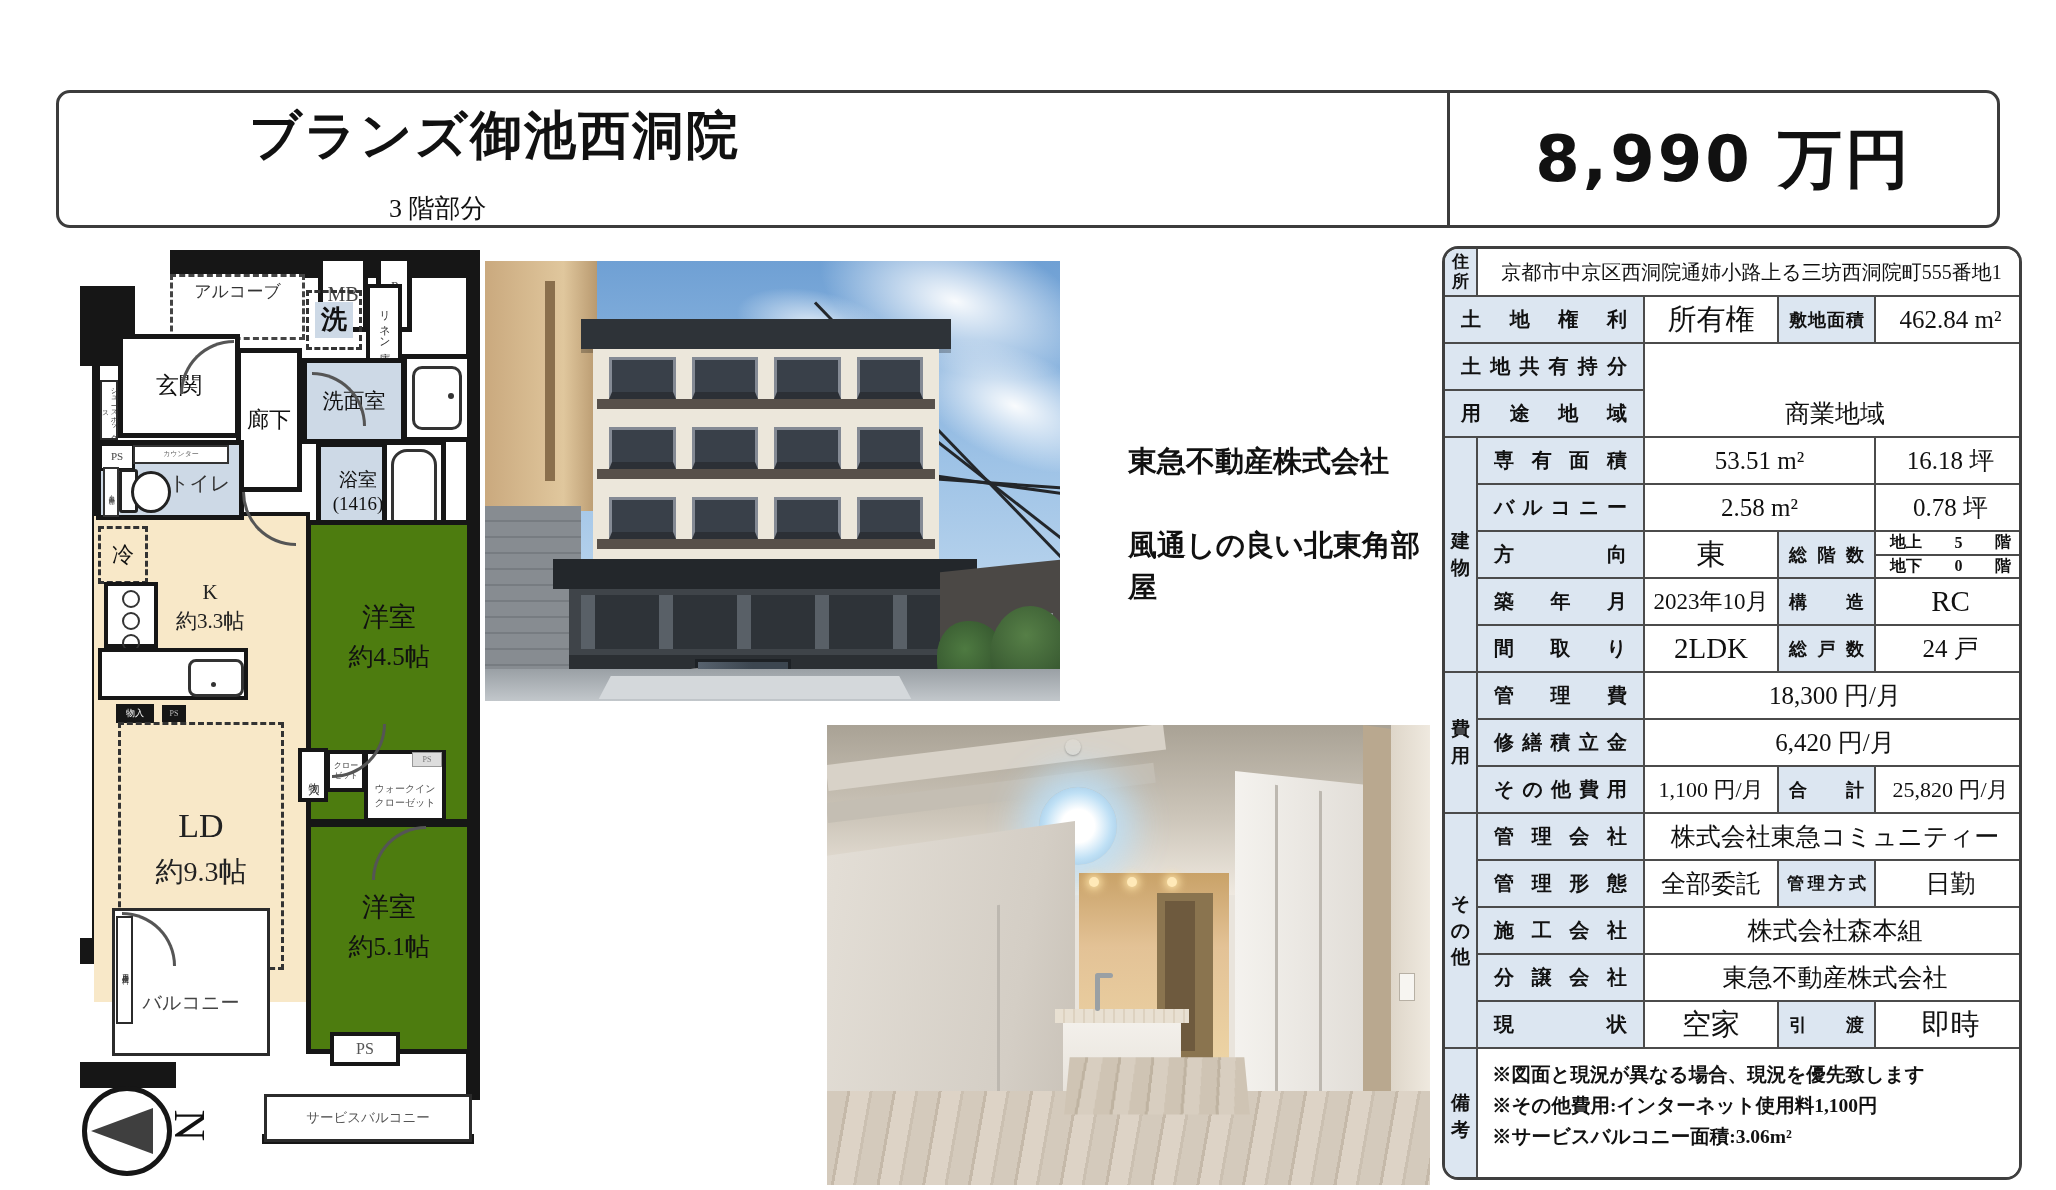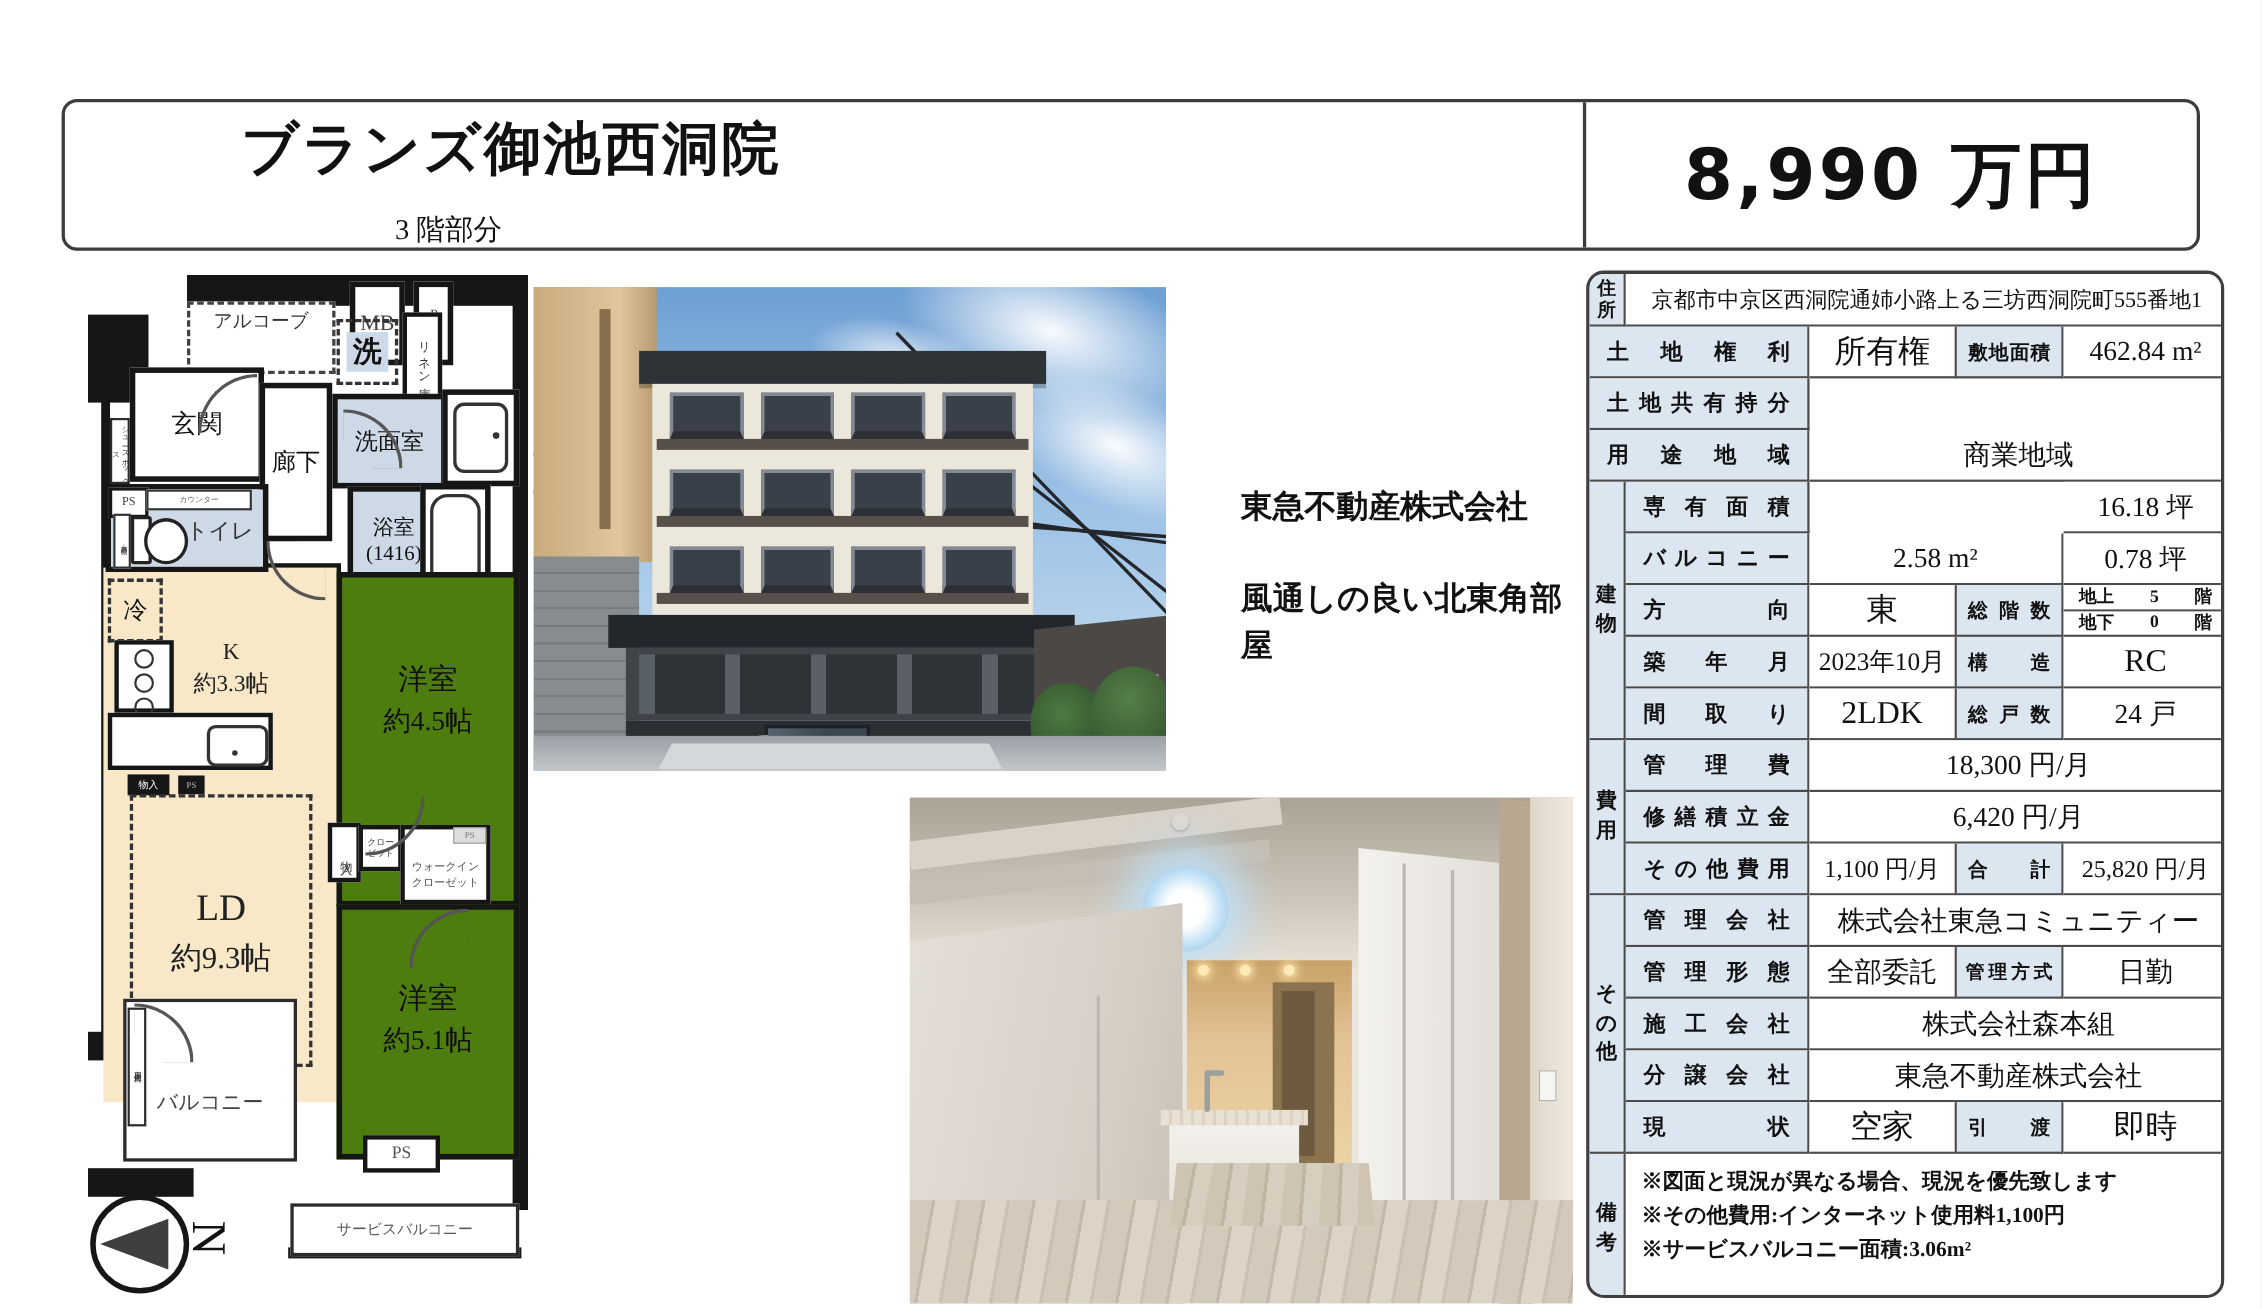--- a/index.html
+++ b/index.html
@@ -2,21 +2,21 @@
 <html><head>
 <meta charset="utf-8">
 <style>
   html,body{margin:0;padding:0;background:#e8e8e8;}
   .page{position:relative;width:2056px;height:1190px;background:#ffffff;overflow:hidden;
         font-family:"Liberation Serif","DejaVu Serif",serif;color:#111;}
 
   
   .hdr{position:absolute;left:56px;top:90px;width:1944px;height:138px;
        border:3px solid #3c3c3c;border-radius:14px;box-sizing:border-box;display:flex;background:#fff;}
-  .hdr-main{position:relative;width:1384px;height:100%;}
+  .hdr-main{position:relative;width:1384px;height:100%;margin-left:30px;}
   .hdr-title{position:absolute;left:160px;top:8px;font-size:52px;font-weight:bold;letter-spacing:2px;}
   .hdr-floor{position:absolute;left:300px;top:98px;font-size:26px;}
   .hdr-access{position:absolute;left:778px;top:42px;font-size:39px;font-weight:bold;}
   .hdr-price{width:560px;border-left:3px solid #3c3c3c;box-sizing:border-box;display:flex;
              align-items:center;justify-content:center;
              font-family:"DejaVu Sans","Liberation Sans",sans-serif;font-size:64px;font-weight:bold;letter-spacing:3px;}
 
   
   .plan{position:absolute;left:80px;top:250px;width:400px;height:940px;}
   .fp-wall{position:absolute;background:#161616;}
@@ -378,20 +378,21 @@
     <div class="cell vlabel" style="grid-area:5/1/11/2;">
         <span>建</span>
         <span>物</span>
       </div>
     <div class="cell lbl jl" style="grid-area:5/2/6/3;">
         <span>専</span>
         <span>有</span>
         <span>面</span>
         <span>積</span>
       </div>
+    <div class="cell val" style="grid-area:5/3/6/5;">53.51 m²</div>
     <div class="cell val er" style="grid-area:5/5/6/6;">16.18 坪</div>
     <div class="cell lbl jl" style="grid-area:6/2/7/3;">
         <span>バ</span>
         <span>ル</span>
         <span>コ</span>
         <span>ニ</span>
         <span>ー</span>
       </div>
     <div class="cell val" style="grid-area:6/3/7/5;">2.58 m²</div>
     <div class="cell val er" style="grid-area:6/5/7/6;">0.78 坪</div>

